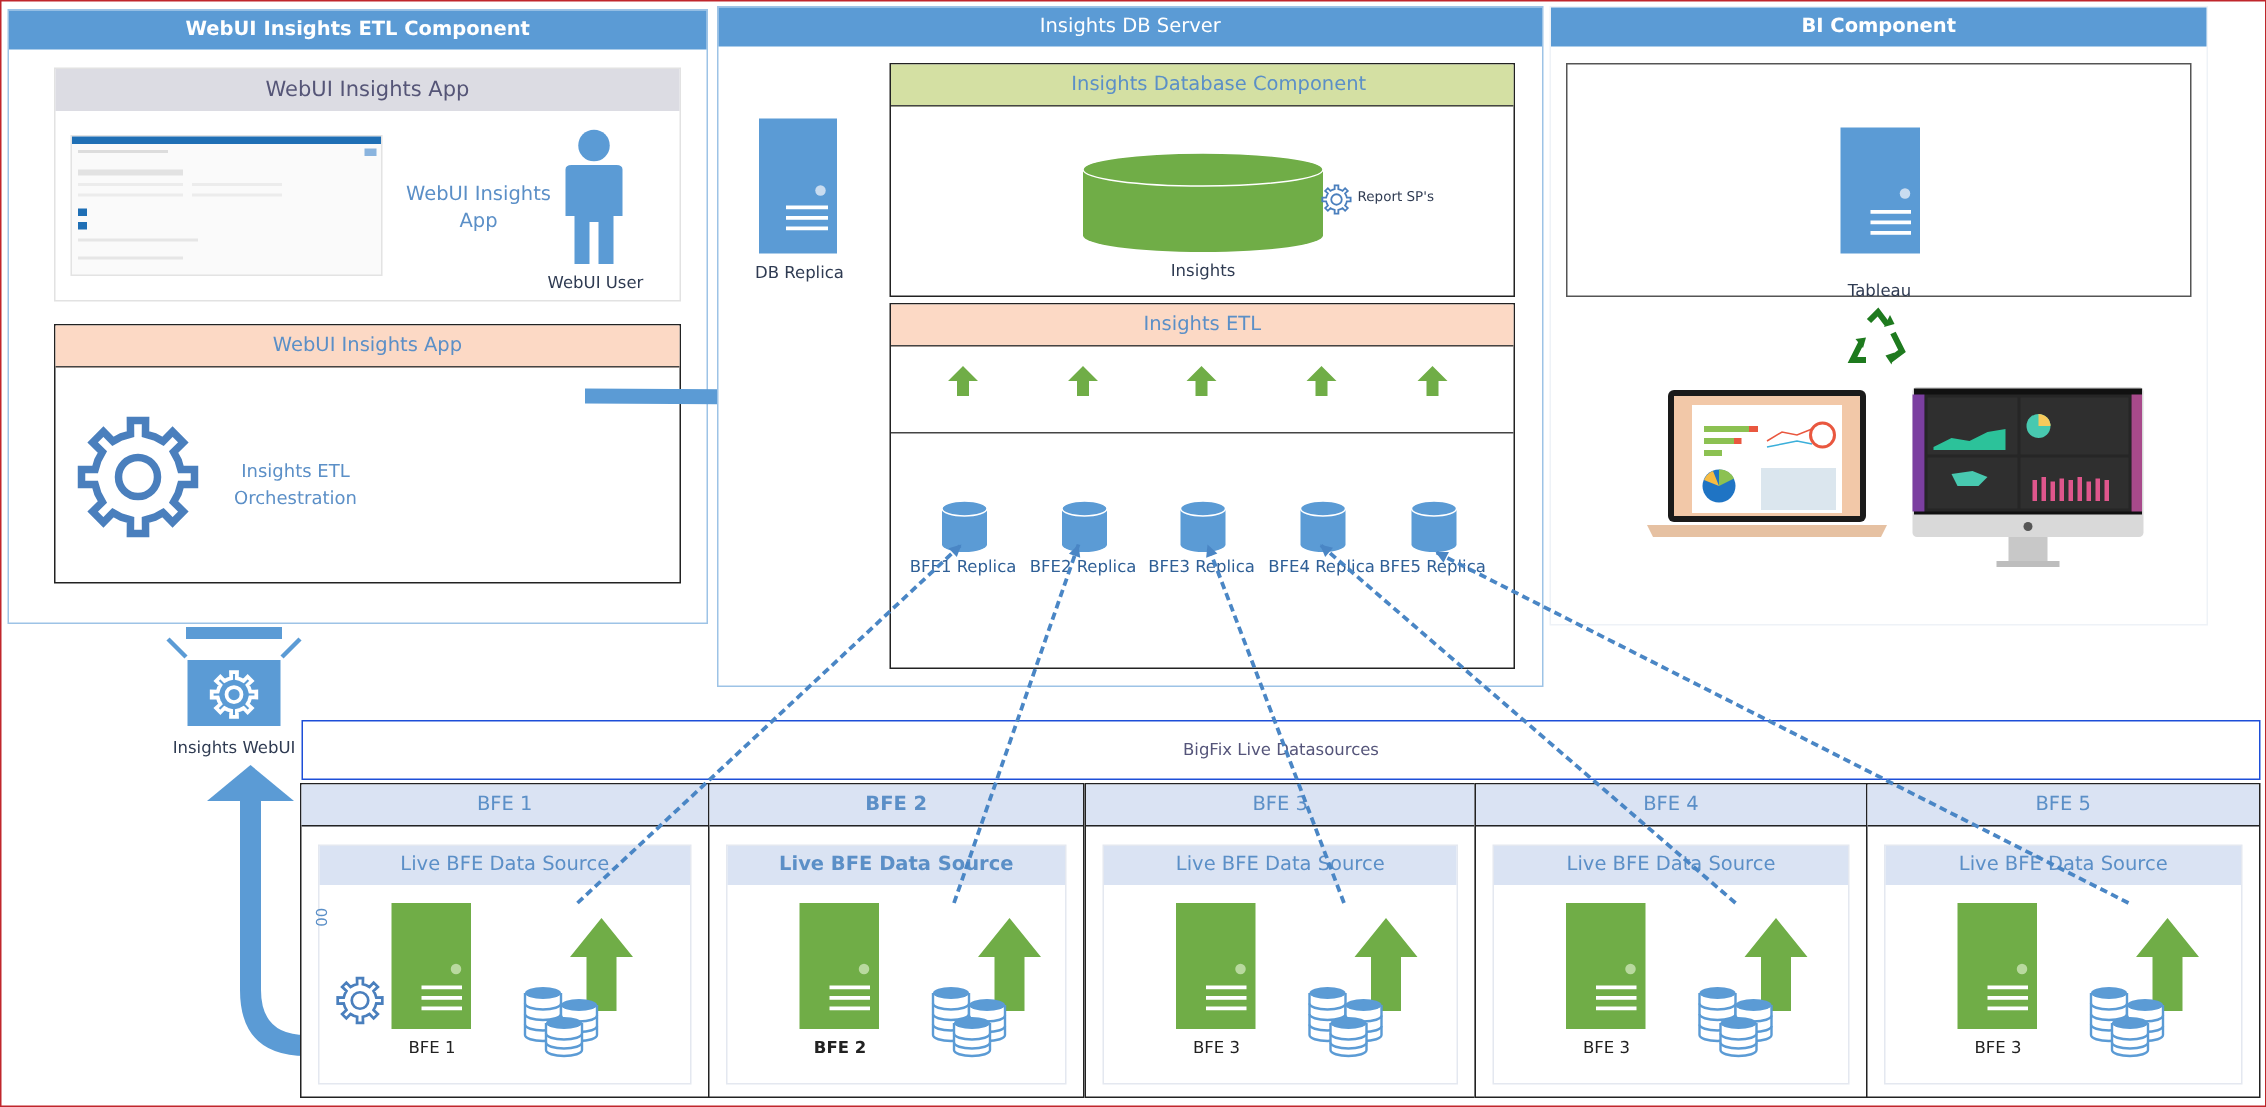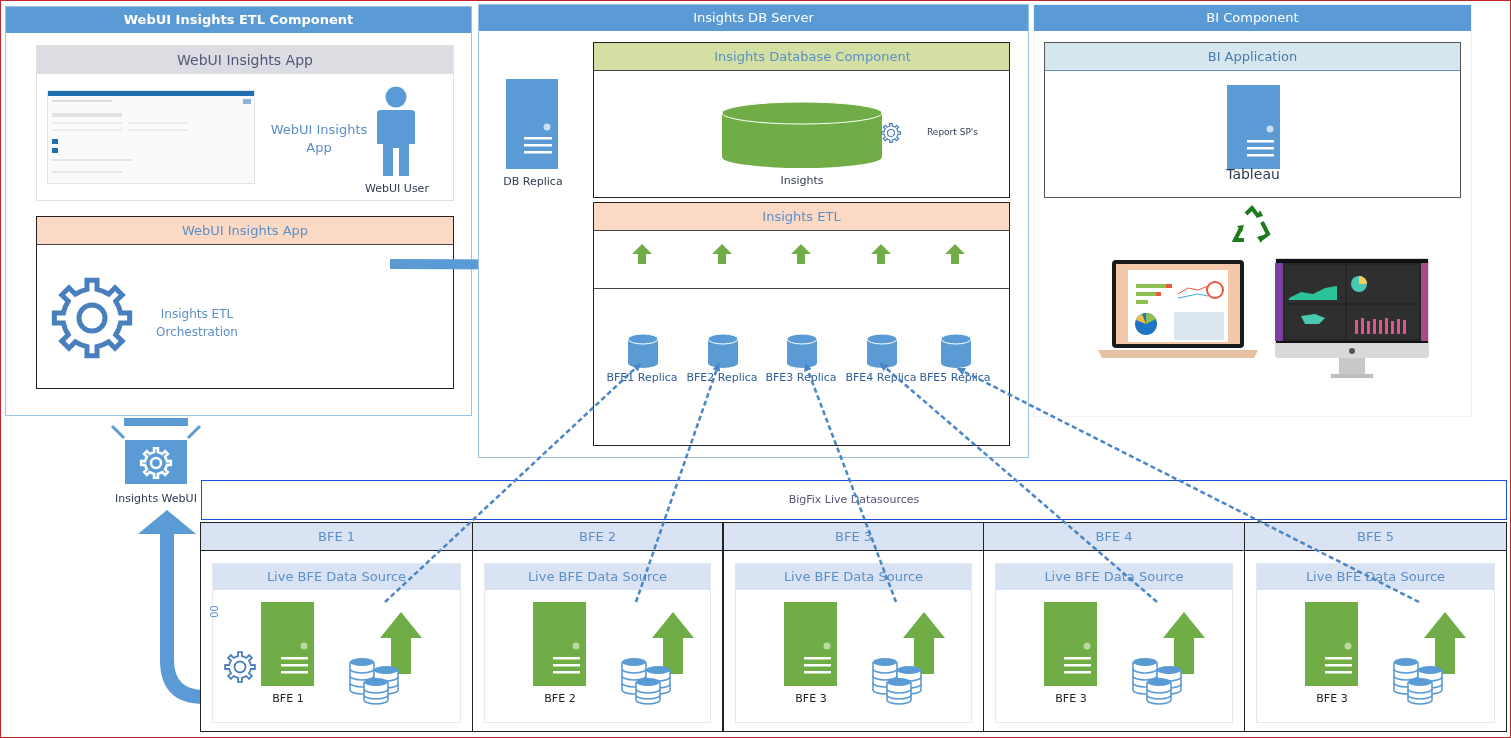--- a/index.html
+++ b/index.html
@@ -84,21 +84,21 @@
 <div class="box" style="left:593px;top:42px;width:417px;height:156px;">
   <div class="box-head" style="height:28px;line-height:28px;background:#d4e0a3;color:#5b8fc7;font-size:13px;padding-left:22px;">Insights Database Component</div>
   <svg style="left:127px;top:58px;" width="162" height="68" viewBox="0 0 162 68">
     <path d="M1 12 L1 56 A80 11 0 0 0 161 56 L161 12" fill="#70ad47"></path>
     <ellipse cx="81" cy="12" rx="80" ry="11" fill="#70ad47" stroke="#ffffff" stroke-width="1"></ellipse>
   </svg>
   <svg style="left:286px;top:79px;" width="22" height="22" viewBox="-11 -11 22 22">
     <path class="small-gear" d="M6.47 -2.68 L6.90 -1.20 L9.42 -1.26 L9.42 1.26 L6.90 1.20 L6.47 2.68 L5.73 4.03 L7.55 5.76 L5.76 7.55 L4.03 5.73 L2.68 6.47 L1.20 6.90 L1.26 9.42 L-1.26 9.42 L-1.20 6.90 L-2.68 6.47 L-4.03 5.73 L-5.76 7.55 L-7.55 5.76 L-5.73 4.03 L-6.47 2.68 L-6.90 1.20 L-9.42 1.26 L-9.42 -1.26 L-6.90 -1.20 L-6.47 -2.68 L-5.73 -4.03 L-7.55 -5.76 L-5.76 -7.55 L-4.03 -5.73 L-2.68 -6.47 L-1.20 -6.90 L-1.26 -9.42 L1.26 -9.42 L1.20 -6.90 L2.68 -6.47 L4.03 -5.73 L5.76 -7.55 L7.55 -5.76 L5.73 -4.03 Z" fill="none" stroke="#4a7fbd" stroke-width="1.2"></path>
     <circle cx="0" cy="0" r="3.5" fill="none" stroke="#4a7fbd" stroke-width="1.2"></circle>
   </svg>
-  <div class="lbl" style="left:311px;top:84px;font-size:9px;color:#2f3b52;margin-left:22px;">Report SP's</div>
+  <div class="lbl" style="left:311px;top:84px;font-size:9px;color:#2f3b52;">Report SP's</div>
   <div class="lbl" style="left:158px;top:131px;width:100px;font-size:11px;color:#2f3b52;">Insights</div>
 </div>
 
 <div class="box" style="left:593px;top:202px;width:417px;height:244px;">
   <div class="box-head" style="height:28px;line-height:28px;background:#fcd9c5;color:#5b8fc7;font-size:13px;">Insights ETL</div>
   <div class="abs" style="left:0;right:0;top:85px;height:1px;background:#444;"></div>
   <div id="etl-arrows">
       <svg width="20" height="20" viewBox="0 0 20 20" style="left: 38px; top: 41px;">
         <polygon points="10,0 20,10 14,10 14,20 6,20 6,10 0,10" fill="#70ad47"></polygon>
       </svg>
@@ -138,32 +138,31 @@
       <div class="lbl" style="left: 247px; top: 168px; width: 80px; font-size: 11px; color: rgb(47, 95, 150);">BFE4 Replica</div>
       <svg width="32" height="36" viewBox="0 0 32 36" style="left: 346px; top: 130px;">
         <path d="M1 6 L1 30 A15 5 0 0 0 31 30 L31 6" fill="#5b9bd5"></path>
         <ellipse cx="16" cy="6" rx="15" ry="5" fill="#5b9bd5" stroke="#fff" stroke-width="1"></ellipse>
       </svg>
       <div class="lbl" style="left: 321px; top: 168px; width: 80px; font-size: 11px; color: rgb(47, 95, 150);">BFE5 Replica</div>
     </div>
 </div>
 
 <div class="panel" style="left:1033px;top:4px;width:439px;height:413px;border-color:#eef2f7;">
-  <div class="panel-head" style="height:26px;line-height:26px;font-size:13px;font-weight:normal;">BI Component</div>
+  <div class="panel-head" style="height:26px;line-height:26px;font-size:13px;font-weight:bold;">BI Component</div>
 </div>
 <div class="box" style="left:1044px;top:42px;width:417px;height:156px;border-color:#555;">
-  <div class="box-head" style="height:28px;line-height:28px;background:#d6e6ef;color:#4a7ba8;font-size:13px;border-bottom-color:#6a8fb5;">BI Application</div>
   <svg style="left:182px;top:42px;" width="53" height="84" viewBox="0 0 53 84">
     <rect x="0" y="0" width="53" height="84" fill="#5b9bd5"></rect>
     <circle cx="43" cy="44" r="3.5" fill="#c9dcf0"></circle>
     <rect x="20" y="55" width="27" height="2.5" fill="#fff"></rect>
     <rect x="20" y="62" width="27" height="2.5" fill="#fff"></rect>
     <rect x="20" y="69" width="27" height="2.5" fill="#fff"></rect>
   </svg>
-  <div class="lbl" style="left:158px;top:123px;width:100px;font-size:14px;color:#2f3b52;">Tableau</div>
+  <div class="lbl" style="left:158px;top:144px;width:100px;font-size:11px;color:#2f3b52;">Tableau</div>
 </div>
 
 <svg style="left:1232px;top:206px;" width="40" height="38" viewBox="0 0 40 38">
   <g fill="none" stroke="#1e7a1e" stroke-width="4">
     <path d="M14 8 L20 2 L26 10"></path>
     <path d="M30 16 L36 28 L28 34"></path>
     <path d="M12 34 L3 34 L9 22"></path>
   </g>
   <polygon points="24,12 31,10 28,4" fill="#1e7a1e"></polygon>
   <polygon points="25,31 29,37 31,29" fill="#1e7a1e"></polygon>
@@ -271,21 +270,21 @@
          <ellipse cx="28" cy="26" rx="12" ry="4" fill="#5b9bd5"></ellipse>
        </svg>
 
        <svg style="left:10px;top:86px;" width="34" height="34" viewBox="-17 -17 34 34">
          <path class="bfe-gear" d="M10.16 -4.21 L10.84 -1.89 L14.87 -2.00 L14.87 2.00 L10.84 1.89 L10.16 4.21 L9.00 6.33 L11.92 9.10 L9.10 11.92 L6.33 9.00 L4.21 10.16 L1.89 10.84 L2.00 14.87 L-2.00 14.87 L-1.89 10.84 L-4.21 10.16 L-6.33 9.00 L-9.10 11.92 L-11.92 9.10 L-9.00 6.33 L-10.16 4.21 L-10.84 1.89 L-14.87 2.00 L-14.87 -2.00 L-10.84 -1.89 L-10.16 -4.21 L-9.00 -6.33 L-11.92 -9.10 L-9.10 -11.92 L-6.33 -9.00 L-4.21 -10.16 L-1.89 -10.84 L-2.00 -14.87 L2.00 -14.87 L1.89 -10.84 L4.21 -10.16 L6.33 -9.00 L9.10 -11.92 L11.92 -9.10 L9.00 -6.33 Z" fill="none" stroke="#4a7fbd" stroke-width="1.8"></path>
          <circle cx="0" cy="0" r="5.5" fill="none" stroke="#4a7fbd" stroke-width="1.8"></circle>
        </svg>
        <div class="lbl" style="left:-6px;top:42px;font-size:10px;color:#5b8fc7;transform:rotate(90deg);">00</div>
      </div>
     </div>
-    <div class="bfe-col" style="left: 472px; width: 251px;">
+    <div class="bfe-col" style="left: 472px; width: 251px; font-weight: bold;">
       <div class="bfe-col-head">BFE 2</div>
      <div class="lds" style="left:11px;width:227px;">
        <div class="lds-head">Live BFE Data Source</div>
        <svg style="left:48px;top:38px;" width="53" height="84" viewBox="0 0 53 84">
          <rect x="0" y="0" width="53" height="84" fill="#70ad47"></rect>
          <circle cx="43" cy="44" r="3.5" fill="#b9d99f"></circle>
          <rect x="20" y="55" width="27" height="2.5" fill="#fff"></rect>
          <rect x="20" y="62" width="27" height="2.5" fill="#fff"></rect>
          <rect x="20" y="69" width="27" height="2.5" fill="#fff"></rect>
        </svg>

